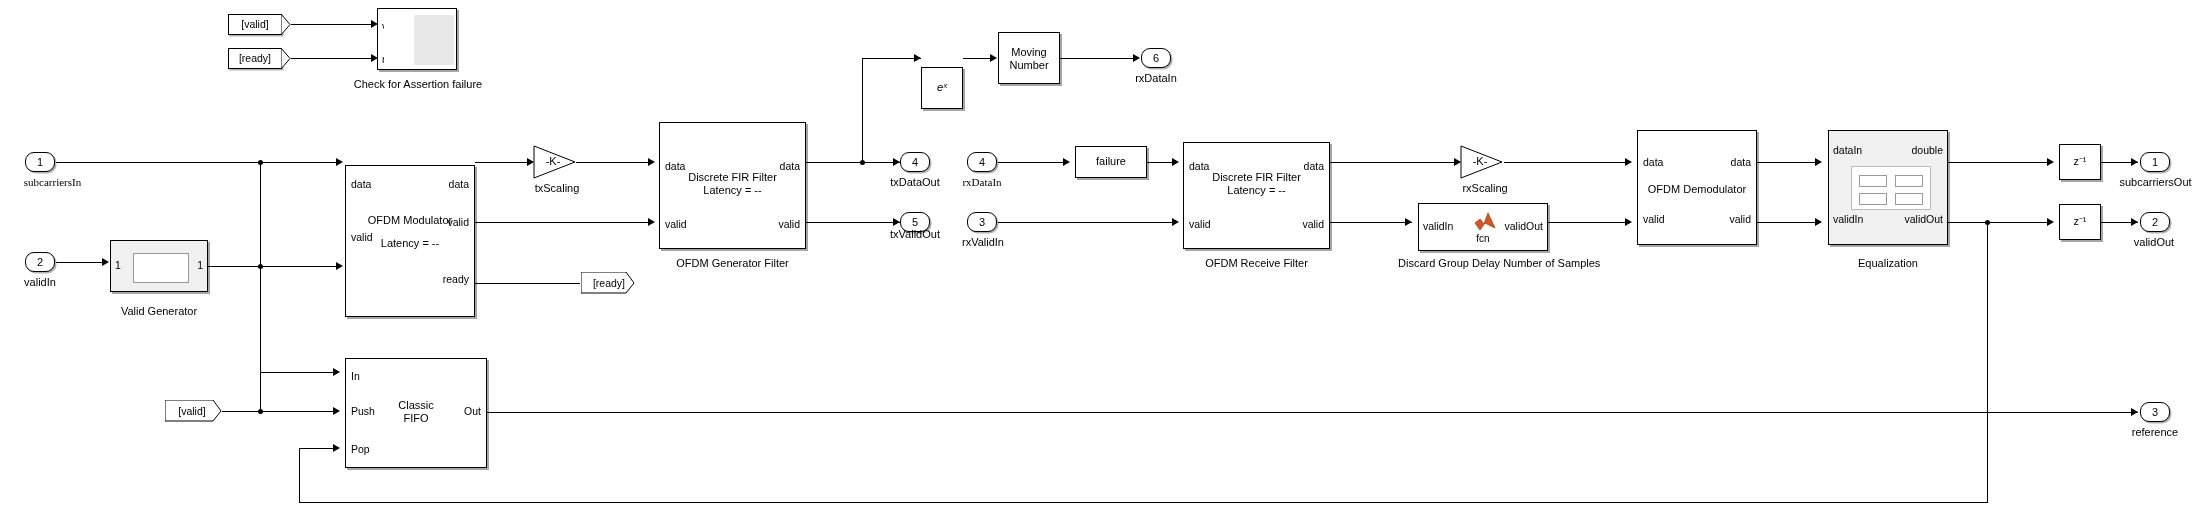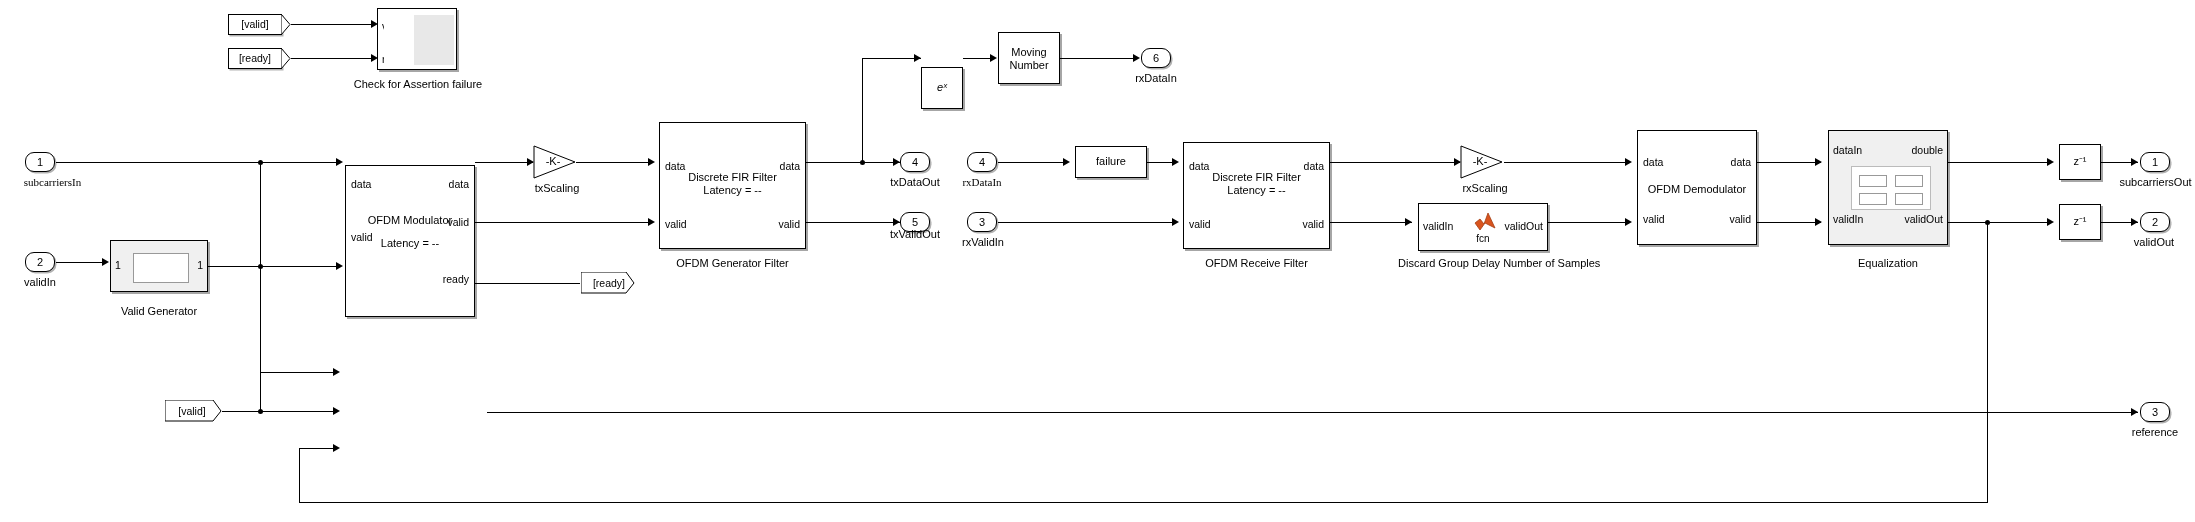--- a/index.html
+++ b/index.html
@@ -341,20 +341,28 @@
   <div class="line hline" style="left:2101px;top:162px;width:37px;"></div>
   <div class="arrow" style="left:2131px;top:158px;"></div>
   <div class="line hline" style="left:2101px;top:222px;width:37px;"></div>
   <div class="arrow" style="left:2131px;top:218px;"></div>
 
   <svg style="position:absolute;left:165px;top:400px;" width="58" height="22">
       <polygon points="0,0 48,0 56,11 48,21 0,21" fill="#fff" stroke="#000" stroke-width="1"></polygon>
     </svg>
   <div style="position:absolute;left:168px;top:402px;width:48px;height:18px;line-height:18px;text-align:center;font-size:10.5px;">[valid]</div>
 
+  <div class="blk shadow" style="left:345px;top:358px;width:142px;height:110px;">
+    <span class="port-label" style="left:5px;top:11px;">In</span>
+    <span class="port-label" style="left:5px;top:46px;">Push</span>
+    <span class="port-label" style="left:5px;top:84px;">Pop</span>
+    <span class="port-label" style="right:5px;top:46px;">Out</span>
+    <div class="blk-title" style="top:40px;">Classic</div>
+    <div class="blk-title" style="top:53px;">FIFO</div>
+  </div>
 
   <div class="node" style="left:258px;top:160px;"></div>
   <div class="line vline" style="left:260px;top:162px;height:210px;"></div>
   <div class="line hline" style="left:260px;top:372px;width:78px;"></div>
   <div class="arrow" style="left:333px;top:368px;"></div>
 
   <div class="line vline" style="left:260px;top:266px;height:145px;"></div>
   <div class="line hline" style="left:222px;top:411px;width:116px;"></div>
   <div class="arrow" style="left:333px;top:407px;"></div>
   <div class="node" style="left:258px;top:409px;"></div>

